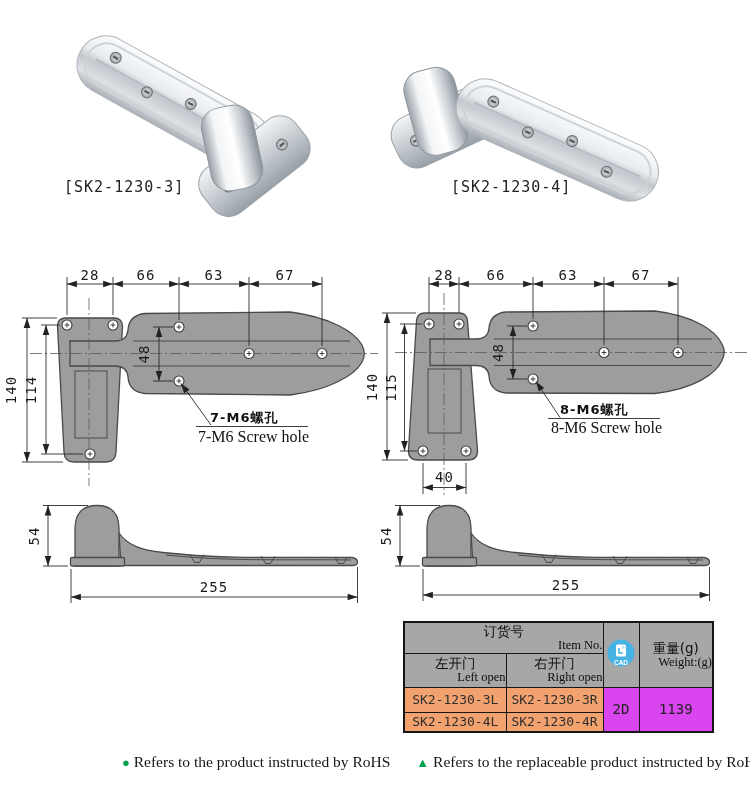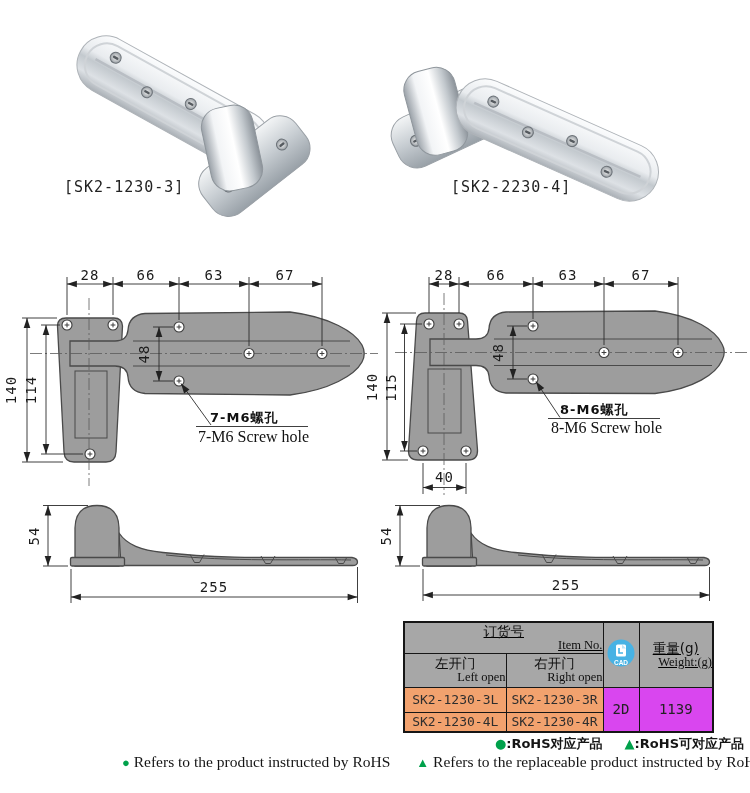--- a/index.html
+++ b/index.html
@@ -282,31 +282,31 @@
         <line x1="423" y1="569" x2="423" y2="601"></line>
           <line x1="709.5" y1="567" x2="709.5" y2="601"></line>
         <line x1="423" y1="595" x2="709.5" y2="595" marker-start="url(#arr)" marker-end="url(#arr)"></line>
       </g>
       <text class="dim" transform="translate(391,536) rotate(-90)" text-anchor="middle">54</text>
       <text class="dim" x="566" y="590" text-anchor="middle">255</text>
     </g>
   </svg>
 
   <div class="plabel" style="left:64px;top:178px;">[SK2-1230-3]</div>
-  <div class="plabel" style="left:451px;top:178px;">[SK2-2230-4]</div>
+  <div class="plabel" style="left:451px;top:178px;">[SK2-1230-4]</div>
 
   <table class="spec">
     <colgroup>
         <col style="width:102px">
         <col style="width:97px">
         <col style="width:36px">
         <col style="width:74px">
       </colgroup>
     <tbody>
-      <tr style="height:31px;text-decoration:underline;">
+      <tr style="height:31px;">
         <td class="hd" colspan="2">
           <div class="cn">订货号</div>
           <div class="en">Item No.</div>
         </td>
         <td class="hd" rowspan="2">
           <svg width="30" height="32" viewBox="0 0 30 32">
             <circle cx="15" cy="16" r="13.5" fill="var(--cad-blue)"></circle>
             <rect x="10" y="7.5" width="10" height="12" rx="1.5" fill="#ffffff"></rect>
             <path d="M16 7.5 L20 11.5 L16 11.5 Z" fill="#bfe4f6"></path>
             <path d="M13 11 L13 16 L17 16" stroke="var(--cad-blue)" stroke-width="1.6" fill="none"></path>
@@ -334,20 +334,17 @@
         <td class="white" rowspan="2">2D</td>
         <td class="white" rowspan="2">1139</td>
       </tr>
       <tr style="height:20px;">
         <td class="orange">SK2-1230-4L</td>
         <td class="orange">SK2-1230-4R</td>
       </tr>
     </tbody>
   </table>
 
-  <div class="legend1">
-    <span class="mark">●</span><span>:RoHS对应产品</span><span class="gap2"></span><span class="mark">▲</span><span>:RoHS可对应产品</span>
-  </div>
   <div class="legend2">
     <span class="mark">●</span>&nbsp;<span>Refers to the product instructed by RoHS</span><span class="gap"></span><span class="mark">▲</span>&nbsp;<span>Refers to the replaceable product instructed by RoHS</span>
   </div>
 
 </div>
 
 </body></html>

